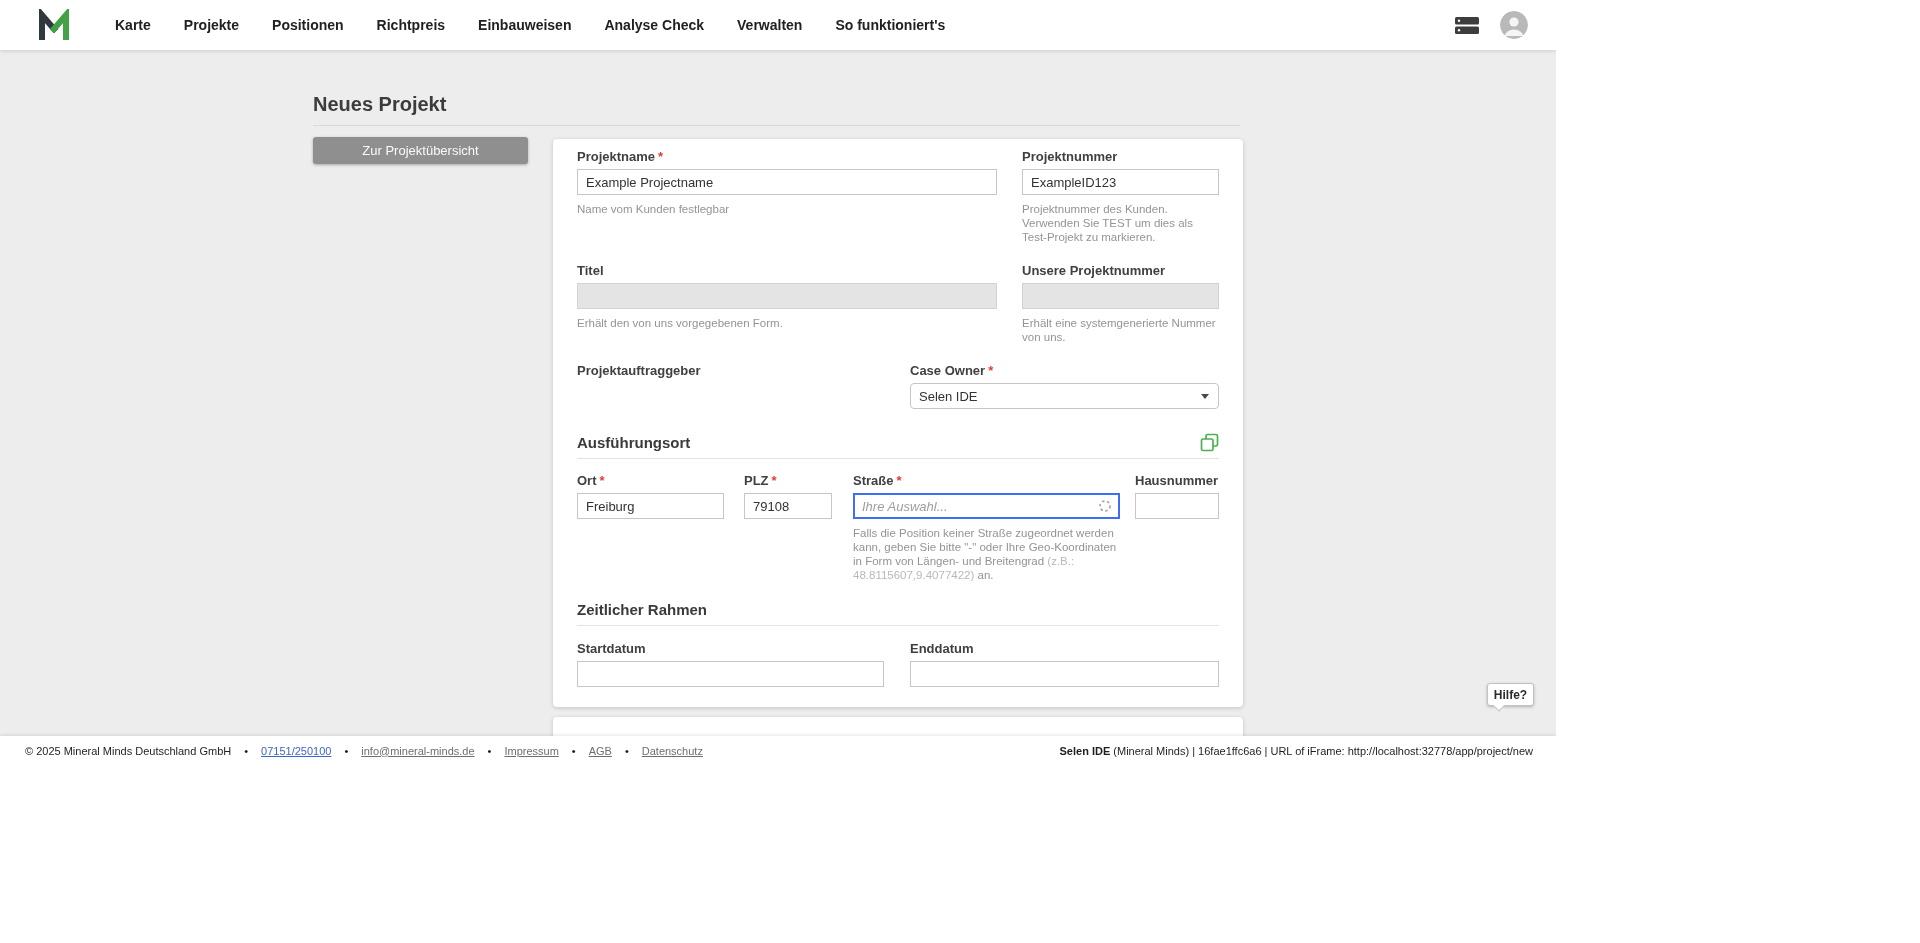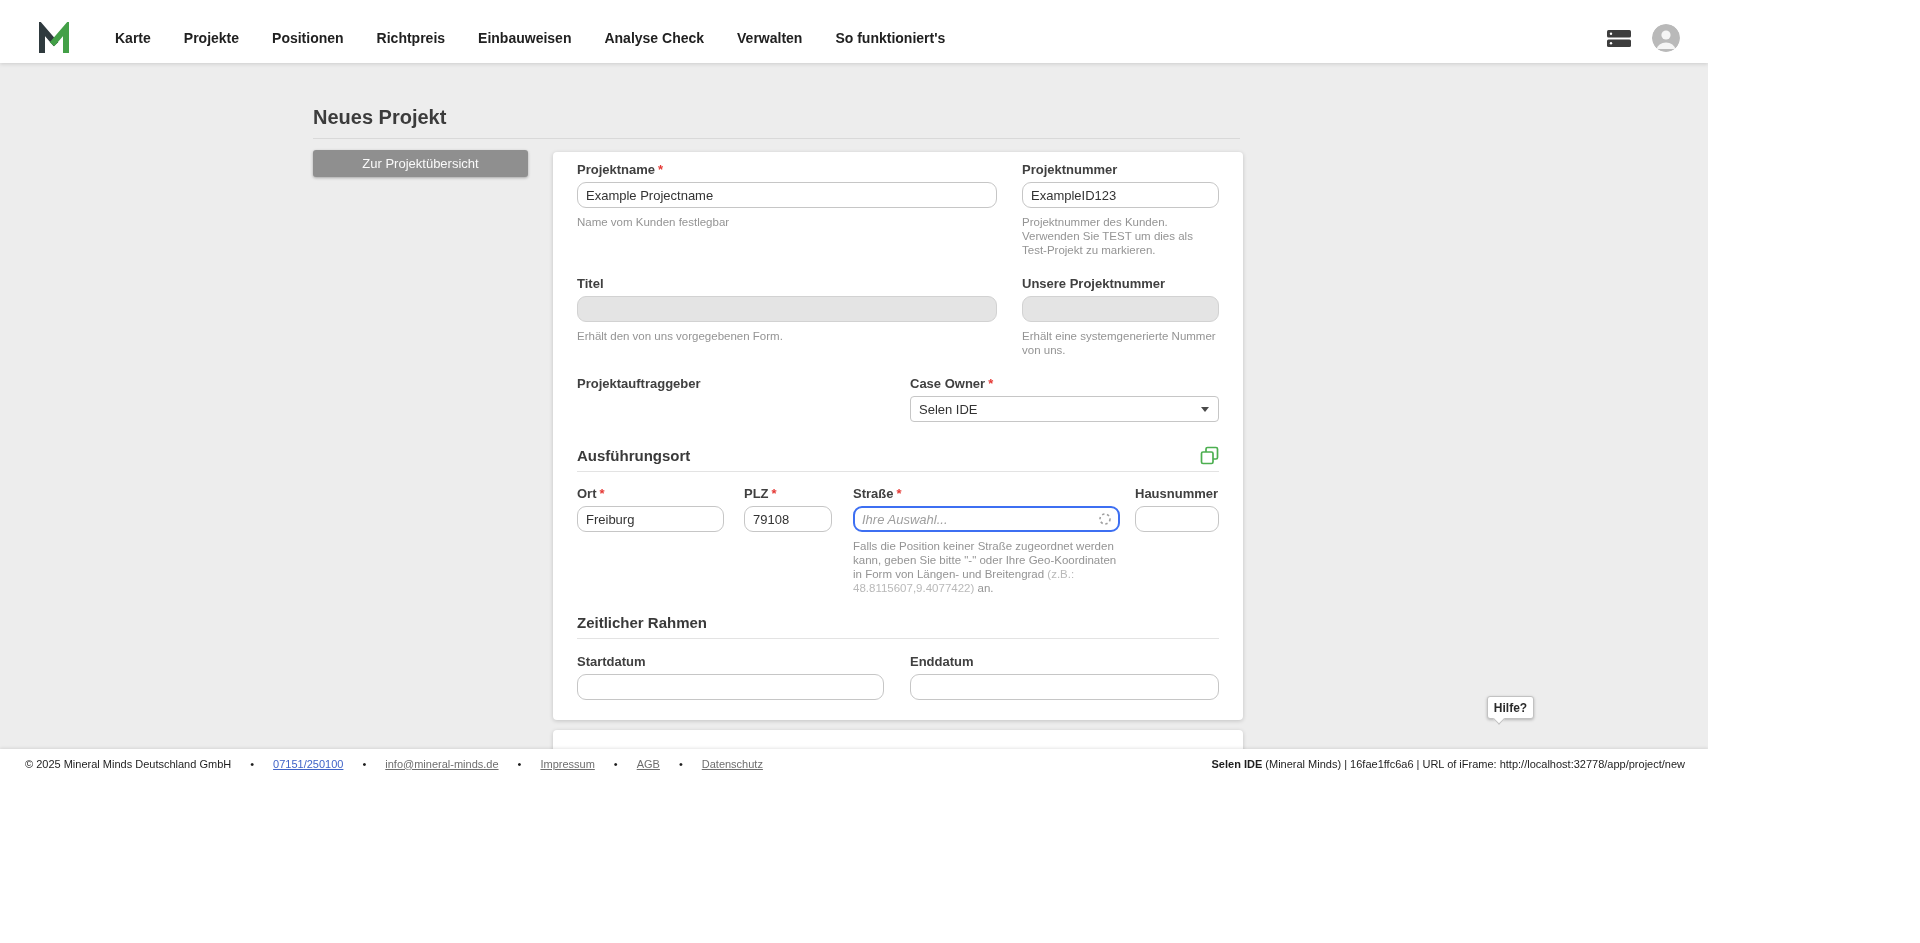--- a/index.html
+++ b/index.html
@@ -4,21 +4,21 @@
 <style>
   * { box-sizing: border-box; }
   html,body { margin:0; padding:0; }
   body {
     width:1920px; height:943px; position:relative;
     background:#ffffff;
     font-family:"Liberation Sans","DejaVu Sans",sans-serif;
     overflow:hidden;
   }
   
-  .app { position:absolute; left:0; top:13px; width:1708px; height:765px; background:#ededed; overflow:hidden; }
+  .app { position:absolute; left:0; top:0; width:1556px; height:765px; background:#ededed; overflow:hidden; }
 
   
   .navbar { position:absolute; top:0; left:0; width:100%; height:50px; background:#fff;
             box-shadow:0 1px 4px rgba(0,0,0,.14); display:flex; align-items:center; z-index:10; }
   .logo { margin-left:36px; display:flex; align-items:center; cursor:pointer; }
   .nav-items { display:flex; gap:33px; margin-left:43px; align-items:center; }
   .nav-item { font-size:14px; font-weight:700; color:#212121; text-decoration:none; cursor:pointer; white-space:nowrap; }
   .nav-right { position:absolute; right:28px; display:flex; align-items:center; gap:20px; }
   .nav-icon { display:flex; cursor:pointer; }
   .avatar { width:28px; height:28px; border-radius:50%; overflow:hidden; display:flex; cursor:pointer; }
@@ -29,21 +29,21 @@
   .back-btn { position:absolute; left:313px; top:137px; width:215px; height:27px; background:#8f8f8f; color:#fafafa;
               border:none; border-radius:3px; font-size:13px; font-family:inherit; box-shadow:0 1px 3px rgba(0,0,0,.3);
               cursor:pointer; }
 
   
   .card { position:absolute; left:553px; top:139px; width:690px; height:568px; background:#fff; border-radius:4px;
           box-shadow:0 1px 4px rgba(0,0,0,.18); }
   .field { position:absolute; }
   .flabel { display:block; font-size:13px; font-weight:700; color:#404040; line-height:13px; white-space:nowrap; }
   .req { color:#e53935; margin-left:3px; font-weight:700; }
-  .finput { display:block; width:100%; height:26px; margin-top:6px; border:1px solid #c6c6c6; border-radius:9px;
+  .finput { display:block; width:100%; height:26px; margin-top:6px; border:1px solid #c6c6c6; border-radius:0;
             background:#fff; padding:0 8px; font-family:inherit; font-size:13px; color:#333; }
   .finput::placeholder { color:#9e9e9e; }
   .finput:disabled { background:#e4e4e4; border-color:#d2d2d2; }
   .finput.focused { border:2px solid #3d6ff2; padding:4px 7px; outline:none;font-style:italic; }
   .fhelp { margin-top:7px; font-size:11.5px; line-height:14px; color:#949494; }
   .fhelp .light { color:#b9b9b9; }
 
   .f-projektname   { left:24px;  top:11px;  width:420px; }
   .f-projektnummer { left:469px; top:11px;  width:197px; }
   .f-titel         { left:24px;  top:125px; width:420px; }
@@ -81,21 +81,21 @@
               border:1px solid #c2c2c2; border-radius:3px; box-shadow:0 1px 3px rgba(0,0,0,.25);
               font-size:12px; font-weight:700; color:#2b2b2b; display:flex; align-items:center; justify-content:center;
               cursor:pointer; z-index:20; }
   .help-tail { position:absolute; left:7px; bottom:-4.5px; width:8px; height:8px; background:#fff;
                border-left:1px solid #c2c2c2; border-bottom:1px solid #c2c2c2; transform:rotate(-45deg); }
 
   
   .footer { position:absolute; left:0; bottom:0; width:100%; height:29px; background:#fff;
             box-shadow:0 -1px 3px rgba(0,0,0,.1); display:flex; align-items:center; justify-content:space-between;
             padding:0 23px 0 25px; font-size:11px; color:#1e1e1e; z-index:15; }
-  .footer-left { display:flex; gap:19px; align-items:center; white-space:nowrap; }
+  .footer-left { display:flex; gap:13px; align-items:center; white-space:nowrap; }
   .footer-left a { color:#6e6e6e; text-decoration:underline; cursor:pointer; }
   .footer-left a.phone { color:#4064c8; }
   .footer-right { white-space:nowrap; }
   .footer-right .bold { font-weight:700; }
 </style>
 </head>
 <body>
 
 <div class="app">
 

